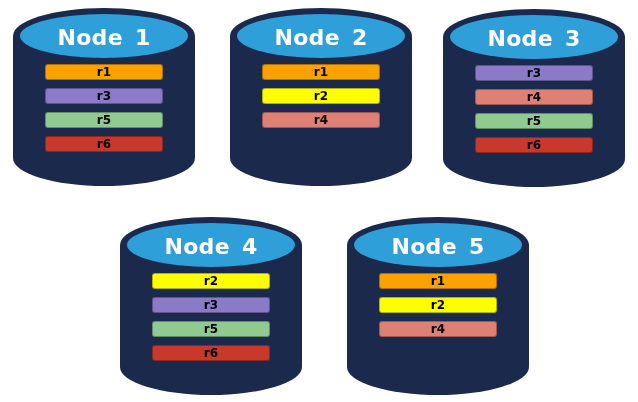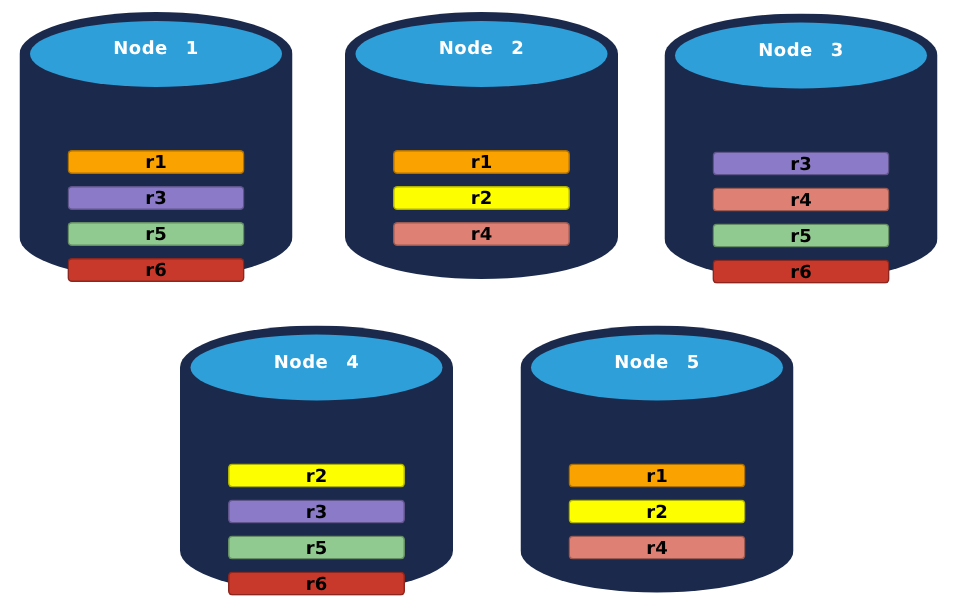--- a/index.html
+++ b/index.html
@@ -33,35 +33,34 @@
     display: block;
   }
   .title {
     position: absolute;
     top: 17px;
     left: 0;
     right: 0;
     display: flex;
     justify-content: center;
     gap: 12px;
-    font-size: 12px;
+    font-size: 22px;
     font-weight: bold;
     letter-spacing: 0.3px;
     white-space: pre;
   }
   .bars {
     position: absolute;
     top: 56px;
     left: 50%;
     transform: translateX(-50%);
     width: 118px;
     display: flex;
     flex-direction: column;
     gap: 8px;
-    margin-top: 36px;
   }
   .bar {
     height: 14px;
     border: 1px solid rgba(0,0,0,0.30);
     border-radius: 3px;
     display: flex;
     align-items: center;
     justify-content: center;
     font-size: 12px;
     font-weight: bold;

